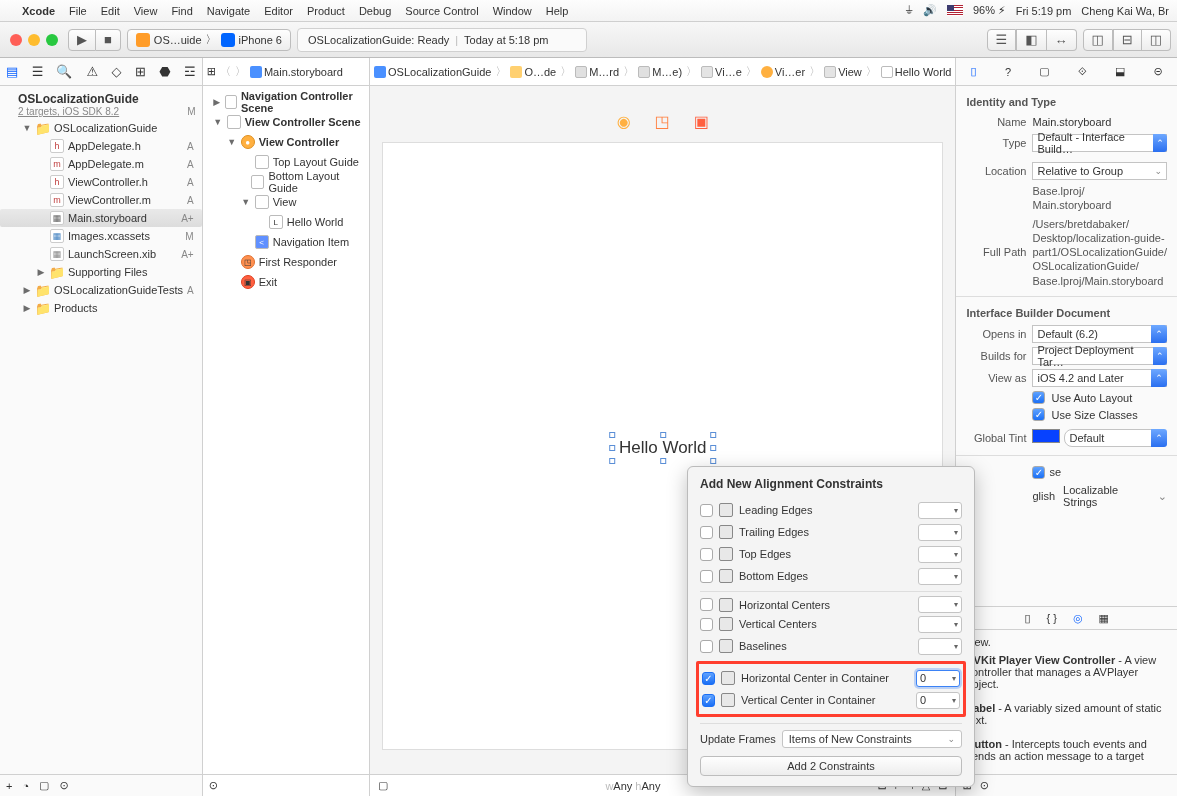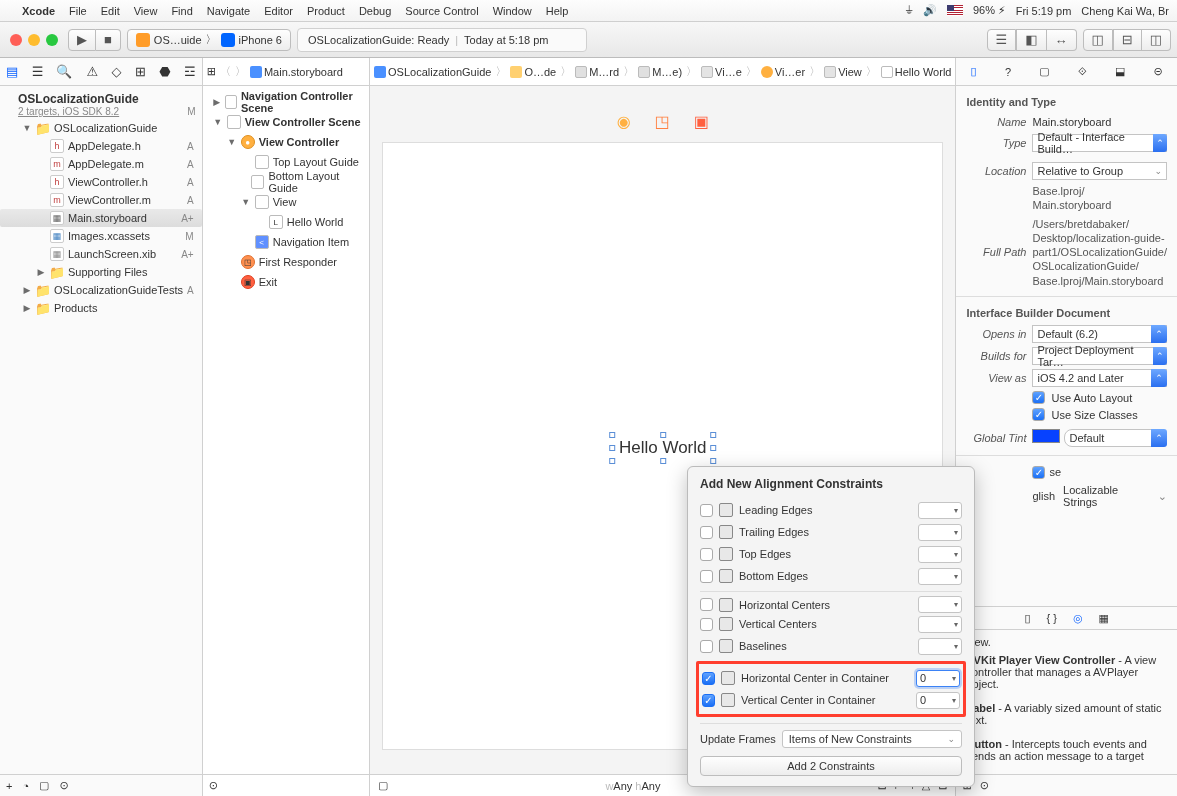--- a/index.html
+++ b/index.html
@@ -90,21 +90,21 @@
 .hl-box{border:3px solid #ff3e2e;border-radius:2px;padding:3px;margin:4px -4px;}
 .upd-row{display:flex;align-items:center;gap:6px;border-top:1px solid #ddd;margin-top:6px;padding-top:6px;}
 .upd-row .sel{flex:1;height:18px;border:1px solid #c4c4c4;border-radius:3px;background:#fff;display:flex;align-items:center;padding:0 6px;font-size:11px;justify-content:space-between;}
 .add-btn{margin-top:8px;height:20px;border:1px solid #bdbdbd;border-radius:4px;background:linear-gradient(#fefefe,#ededed);display:flex;align-items:center;justify-content:center;font-size:11px;}
 .inspector{width:255px;background:#fafafa;border-left:1px solid #d0d0d0;display:flex;flex-direction:column;}
 .insp-tabs{height:28px;border-bottom:1px solid #d0d0d0;display:flex;align-items:center;justify-content:space-around;color:#888;font-size:13px;}
 .insp-tabs .active{color:#0a60ff;}
 .insp-body{flex:1;overflow:auto;padding:6px 0;}
 .insp-sec-title{font-weight:600;font-size:11px;padding:4px 10px;color:#555;}
 .insp-row{display:flex;align-items:center;padding:2px 10px;gap:6px;min-height:20px;}
-.insp-row .k{width:60px;text-align:right;font-size:11px;color:#555;font-style:italic;}
+.insp-row .k{width:60px;text-align:right;font-size:11px;color:#555;}
 .insp-row .v{flex:1;font-size:11px;}
 .combo{height:18px;border:1px solid #c4c4c4;border-left-color:#c4c4c4;background:#fff;display:flex;align-items:center;padding:0 4px;font-size:11px;justify-content:space-between;}
 .combo .cap{background:linear-gradient(#6ea8ff,#2a6ff0);color:#fff;width:16px;margin:-1px -5px -1px 4px;height:18px;display:flex;align-items:center;justify-content:center;border-radius:0 3px 3px 0;font-size:9px;}
 .cb-row{display:flex;align-items:center;gap:6px;padding:2px 10px 2px 76px;font-size:11px;}
 .cb{width:13px;height:13px;border:1px solid #aaa;border-radius:3px;background:linear-gradient(#5ea2ff,#1b6ff5);color:#fff;display:inline-flex;align-items:center;justify-content:center;font-size:10px;}
 .tint-sw{width:28px;height:14px;background:#0742ff;border:1px solid #888;display:inline-block;}
 .path{font-size:11px;color:#555;line-height:1.3;}
 .insp-sep{height:1px;background:#ddd;margin:6px 0;}
 .lib-tabs{height:24px;border-top:1px solid #d0d0d0;border-bottom:1px solid #d0d0d0;display:flex;align-items:center;justify-content:center;gap:16px;color:#888;font-size:13px;}
 .lib-tabs .active{color:#0a60ff;}

